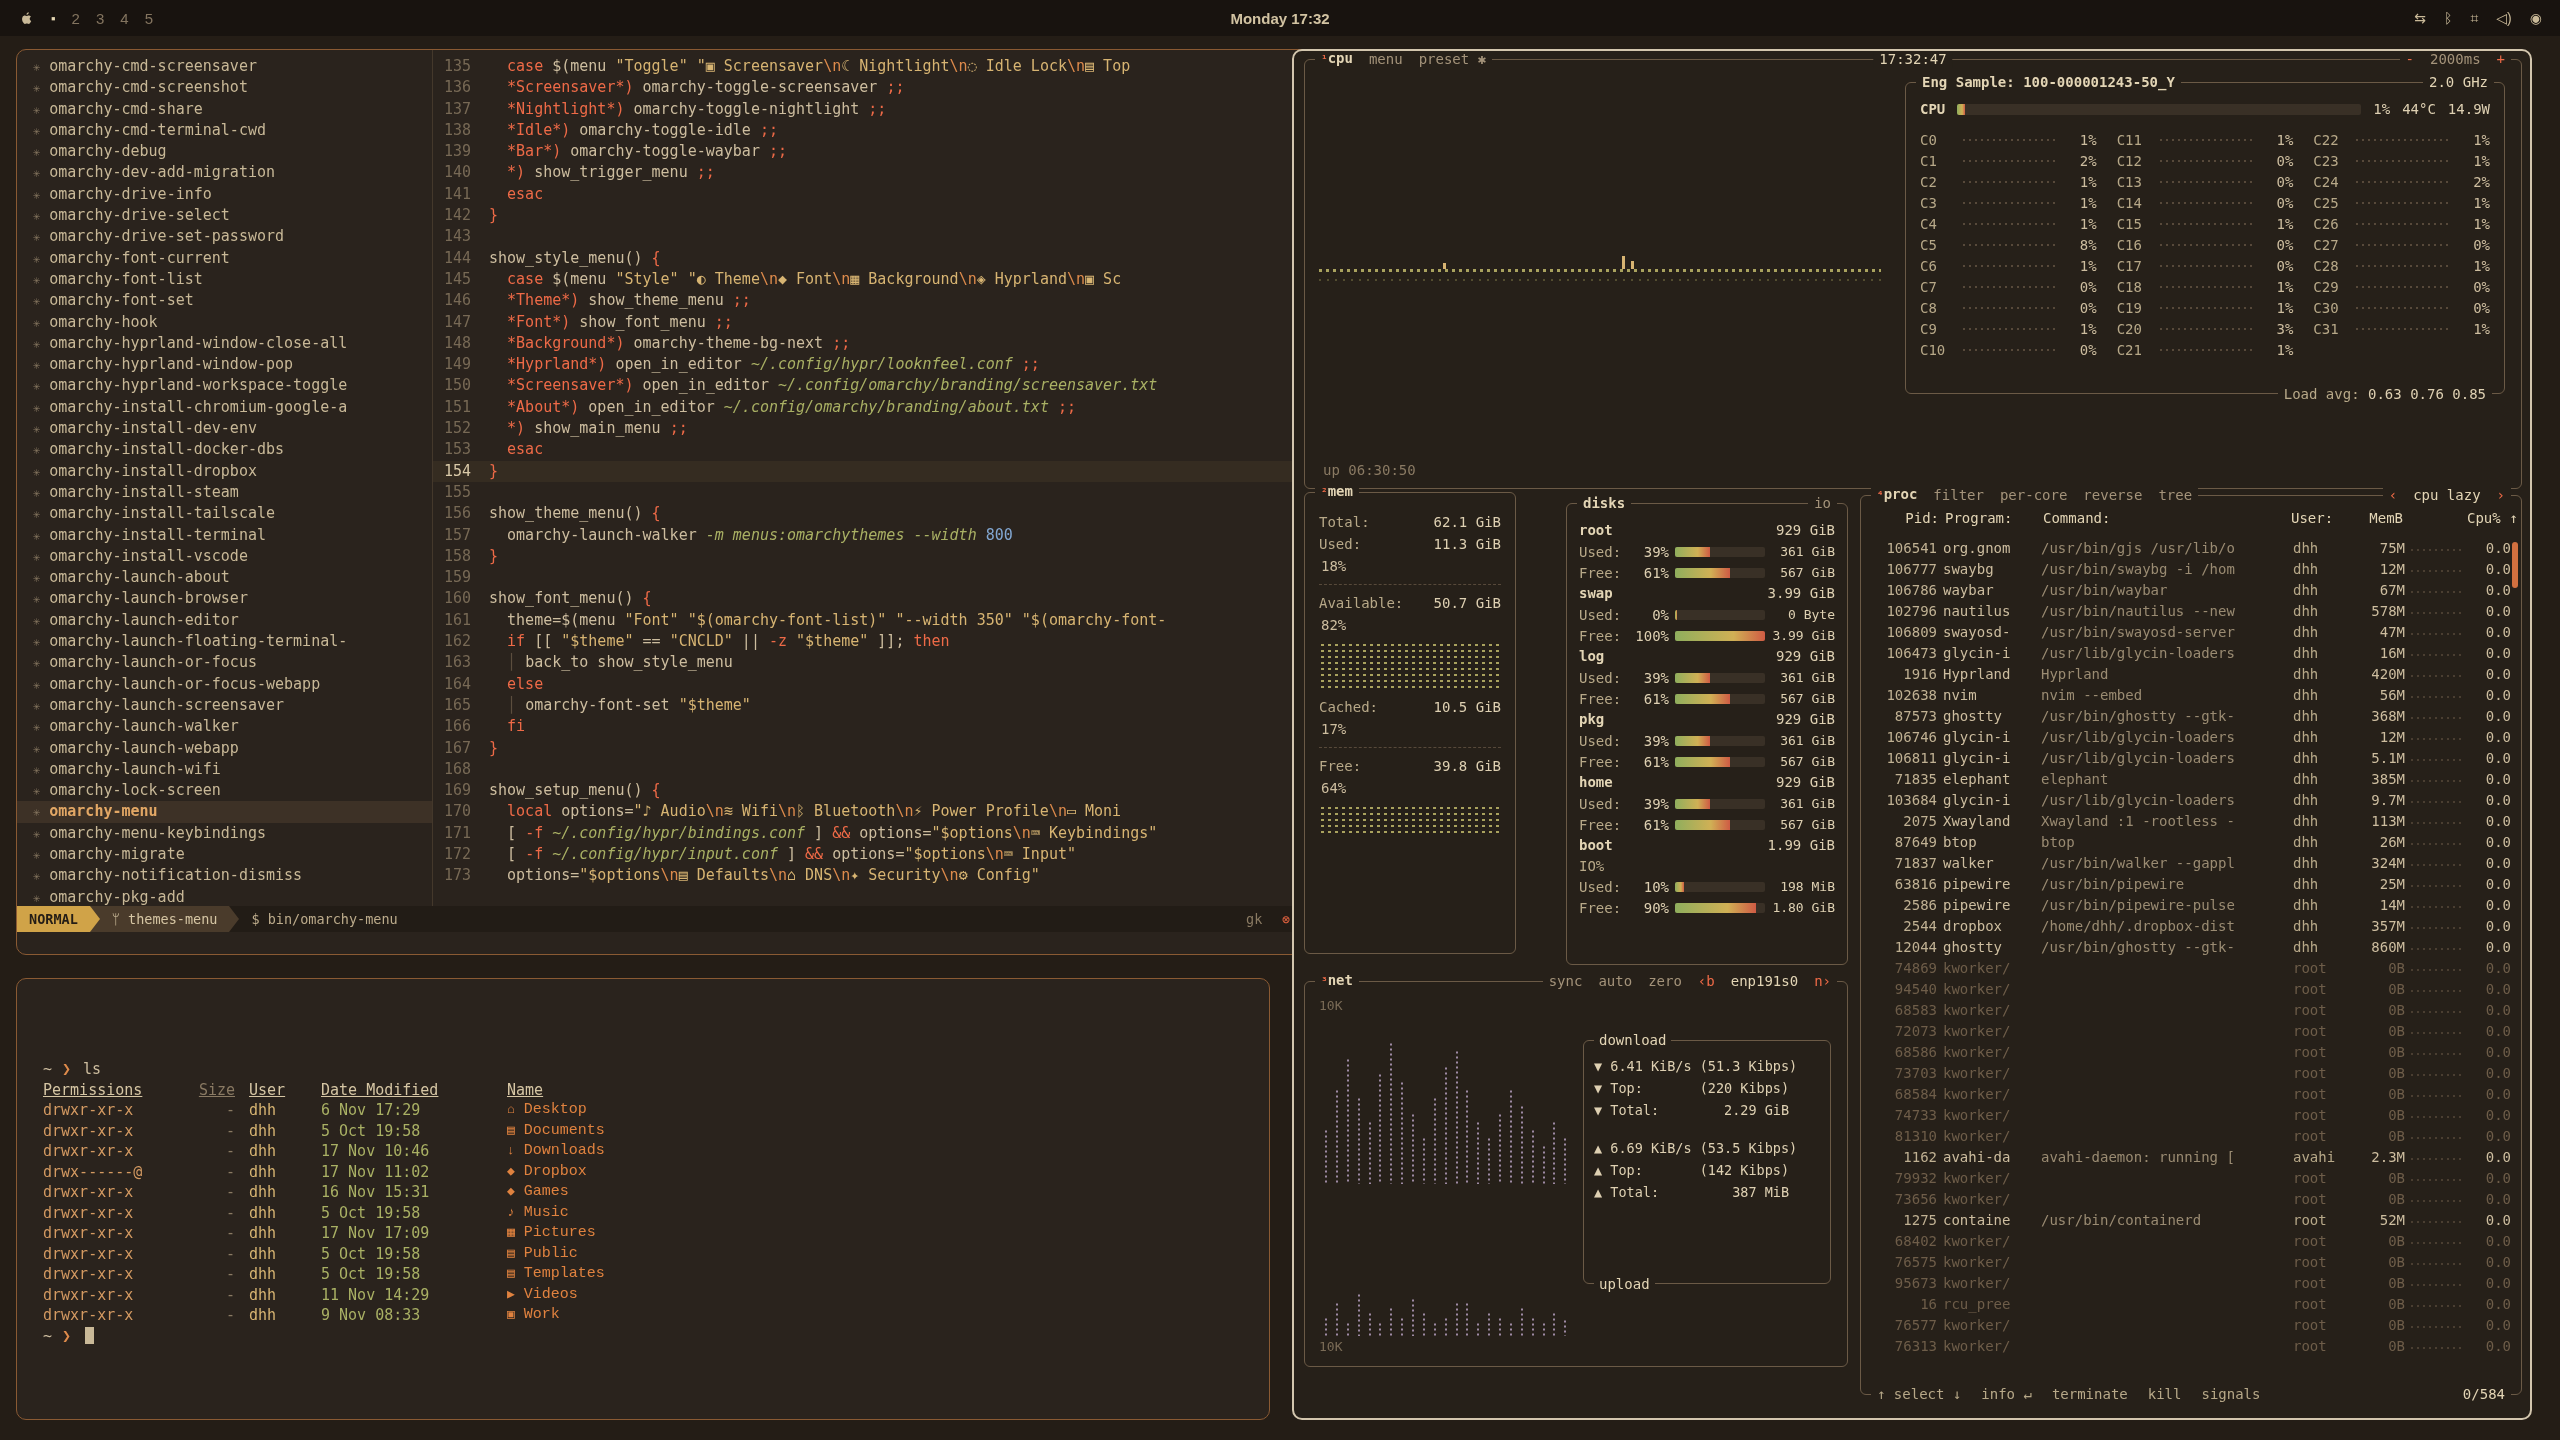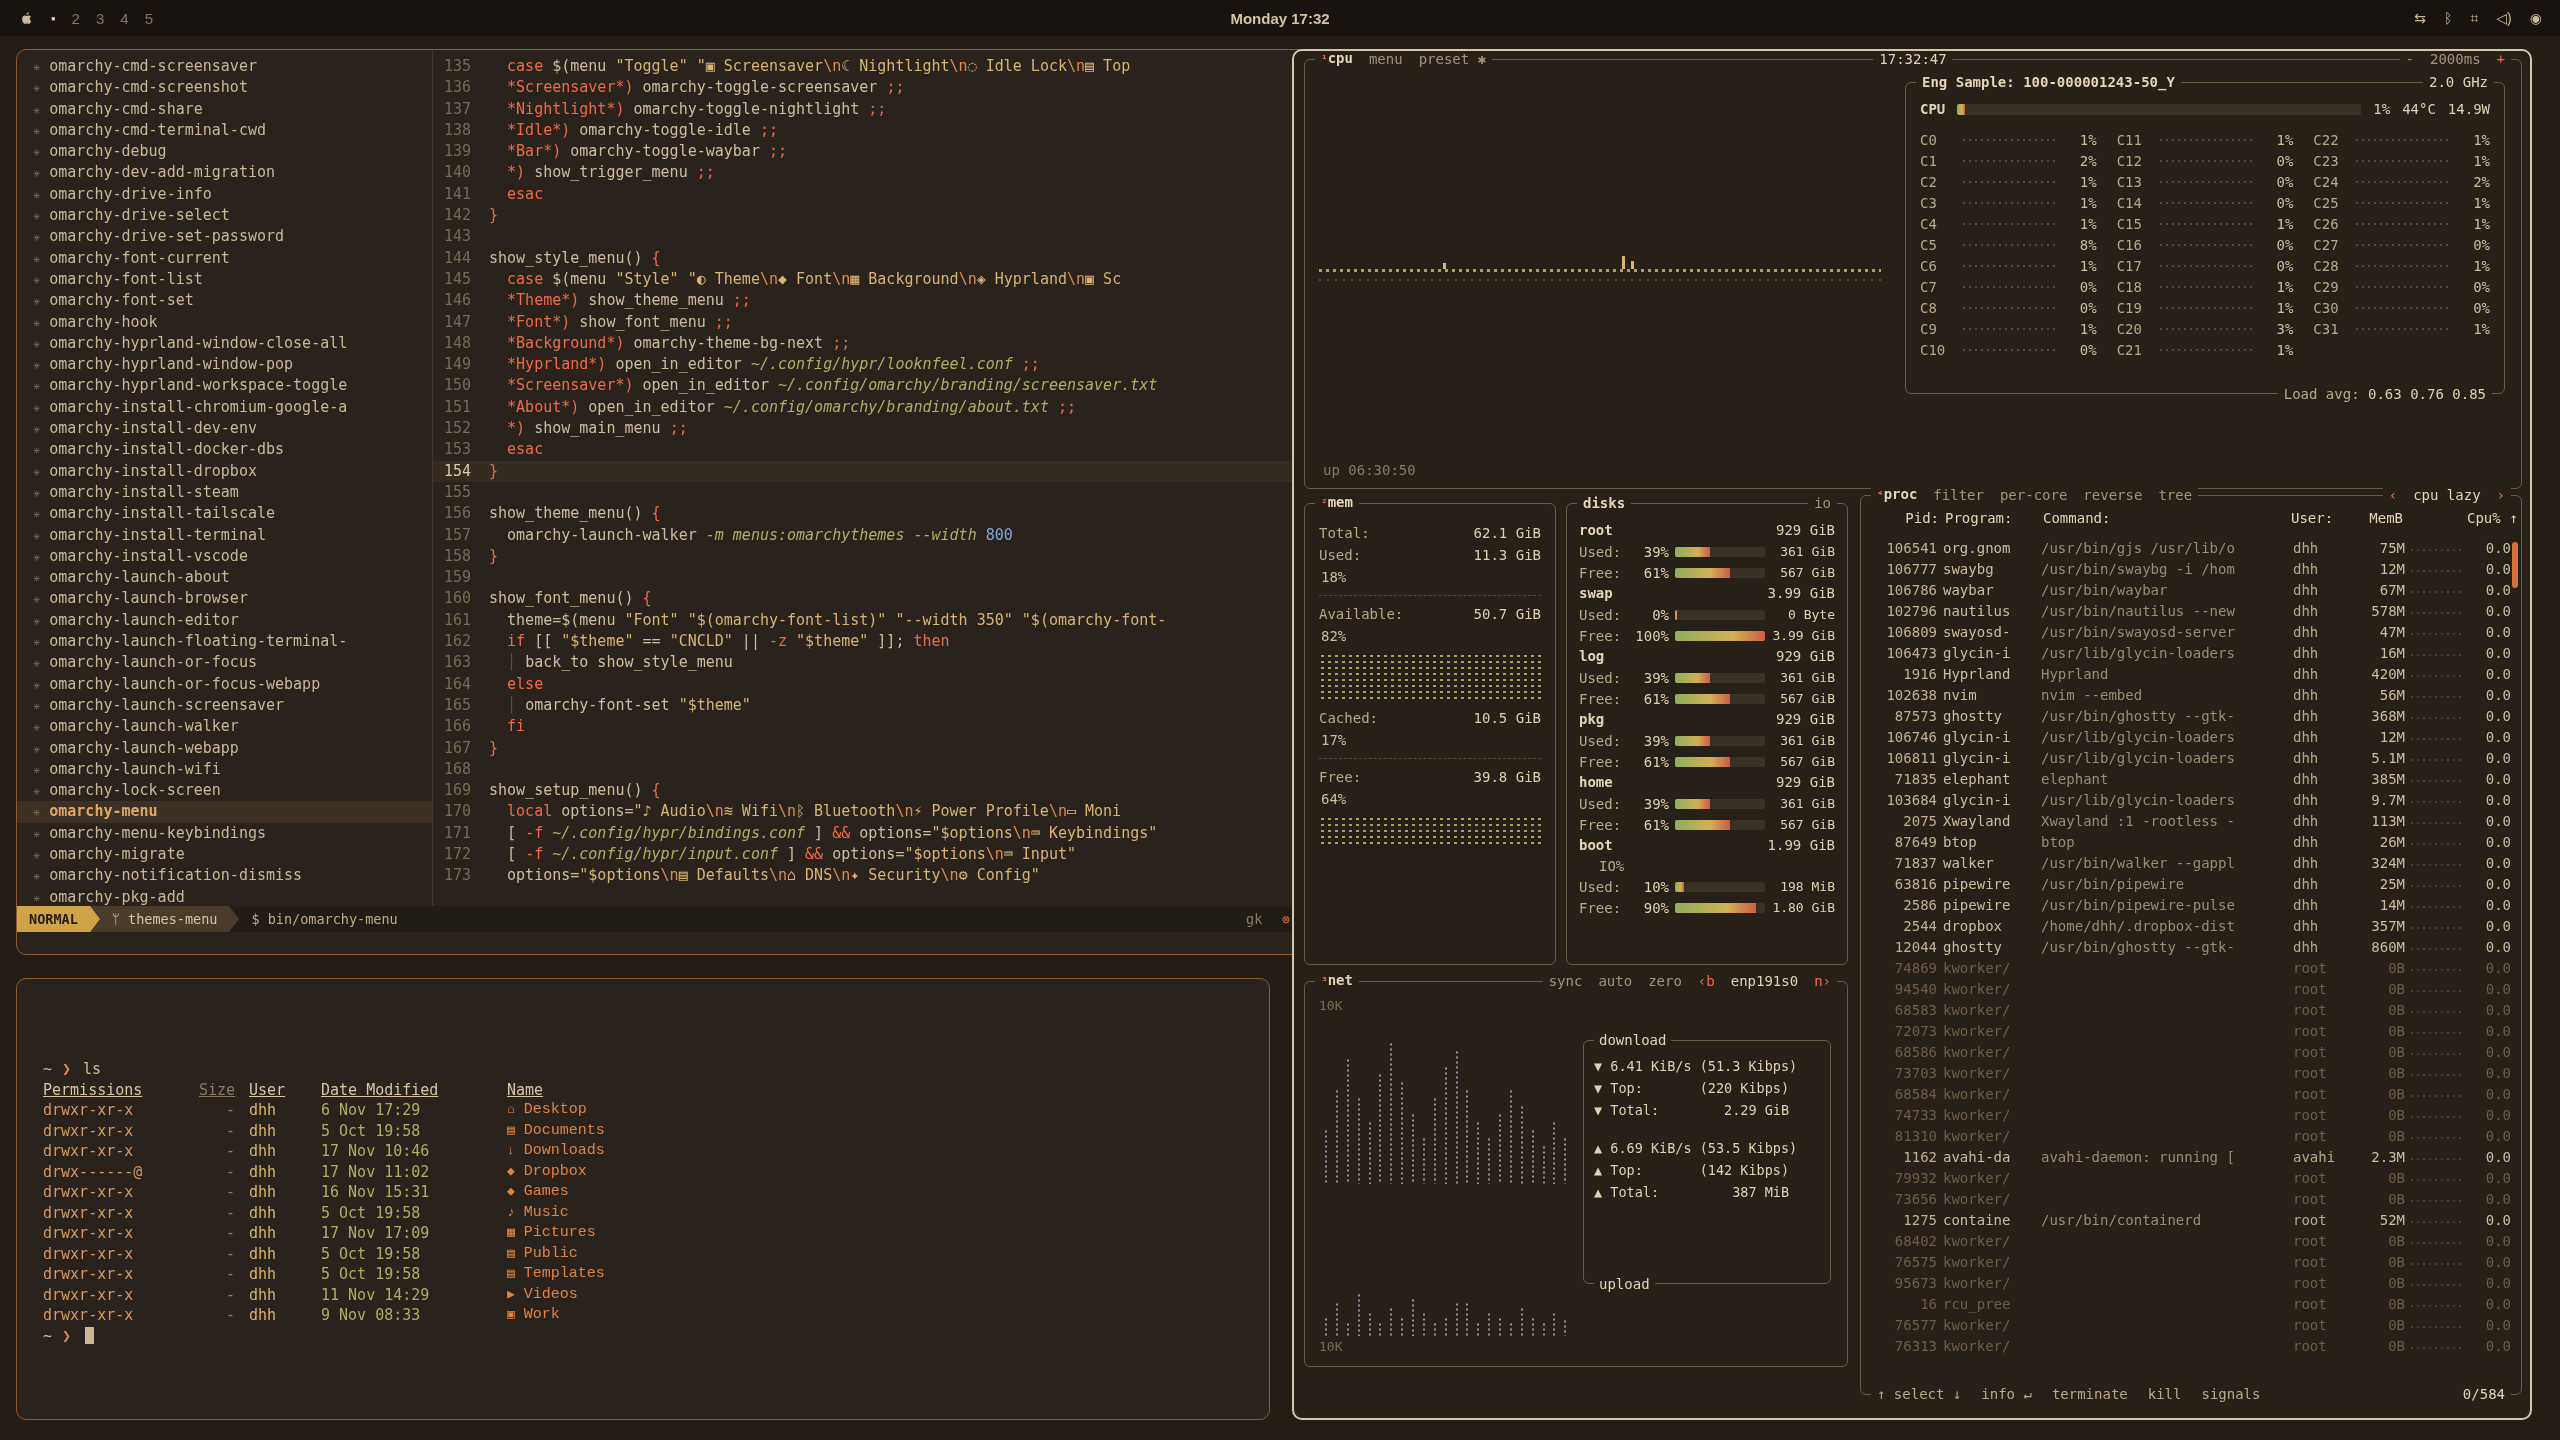--- a/index.html
+++ b/index.html
@@ -106,34 +106,34 @@
   .mval{color:#ded0b2;}
   .core-grid{display:flex;padding:8px 14px 0 14px;gap:20px;}
   .core-col{flex:1;}
   .core-row{display:flex;align-items:center;height:21px;gap:7px;}
   .core-name{width:36px;color:#b7a888;}
   .core-dots{flex:1;height:2px;background-image:repeating-linear-gradient(90deg,#57493a 0 2px,transparent 2px 6px);}
   .core-pct{width:32px;text-align:right;color:#cdbd9f;}
   .loadavg{position:absolute;right:12px;bottom:-10px;background:#262019;padding:0 6px;height:18px;line-height:18px;}
   .loadavg .ml{color:#b7a888;}
   
-  .mem-box{left:10px;top:452px;width:252px;height:462px;padding:18px 14px 0 14px;}
+  .mem-box{left:10px;top:441px;width:212px;height:462px;padding:18px 14px 0 14px;}
   .mrow{display:flex;justify-content:space-between;height:22px;line-height:22px;}
   .ml{color:#b7a888;}
   .mv{color:#ded0b2;}
   .mpct{height:22px;line-height:22px;color:#cdbd9f;padding-left:2px;}
   .dashline{border-top:1px dashed #57493a;margin:7px 0;}
   .dotband{background-image:radial-gradient(#a9a25e 1.2px,transparent 1.4px);background-size:7px 6px;margin:6px 0;}
   .band-lg{height:48px;}
   .band-sm{height:32px;}
   
   .disks-box{left:272px;top:452px;width:282px;height:462px;padding:16px 12px 0 12px;}
   .drow-name{display:flex;justify-content:space-between;height:21px;line-height:21px;color:#e3d5b5;font-weight:bold;}
   .drow-name .dtot{font-weight:normal;color:#ded0b2;}
-  .dio{color:#b7a888;height:20px;line-height:20px;margin-left:20px;}
+  .dio{color:#b7a888;height:20px;line-height:20px;}
   .dio:empty{display:none;height:0;}
   .dline{display:flex;align-items:center;height:21px;gap:6px;}
   .dl{color:#b7a888;width:46px;}
   .dp{width:38px;text-align:right;color:#ded0b2;}
   .dmeter{flex:1;height:10px;background:#393026;border-radius:2px;position:relative;overflow:hidden;}
   .dval{width:64px;text-align:right;color:#ded0b2;font-size:13px;}
   
   .net-box{left:10px;top:930px;width:544px;height:386px;}
   .scale-top{position:absolute;left:14px;top:16px;color:#7a6b56;font-size:13px;}
   .scale-bottom{position:absolute;left:14px;bottom:12px;color:#7a6b56;font-size:13px;}

